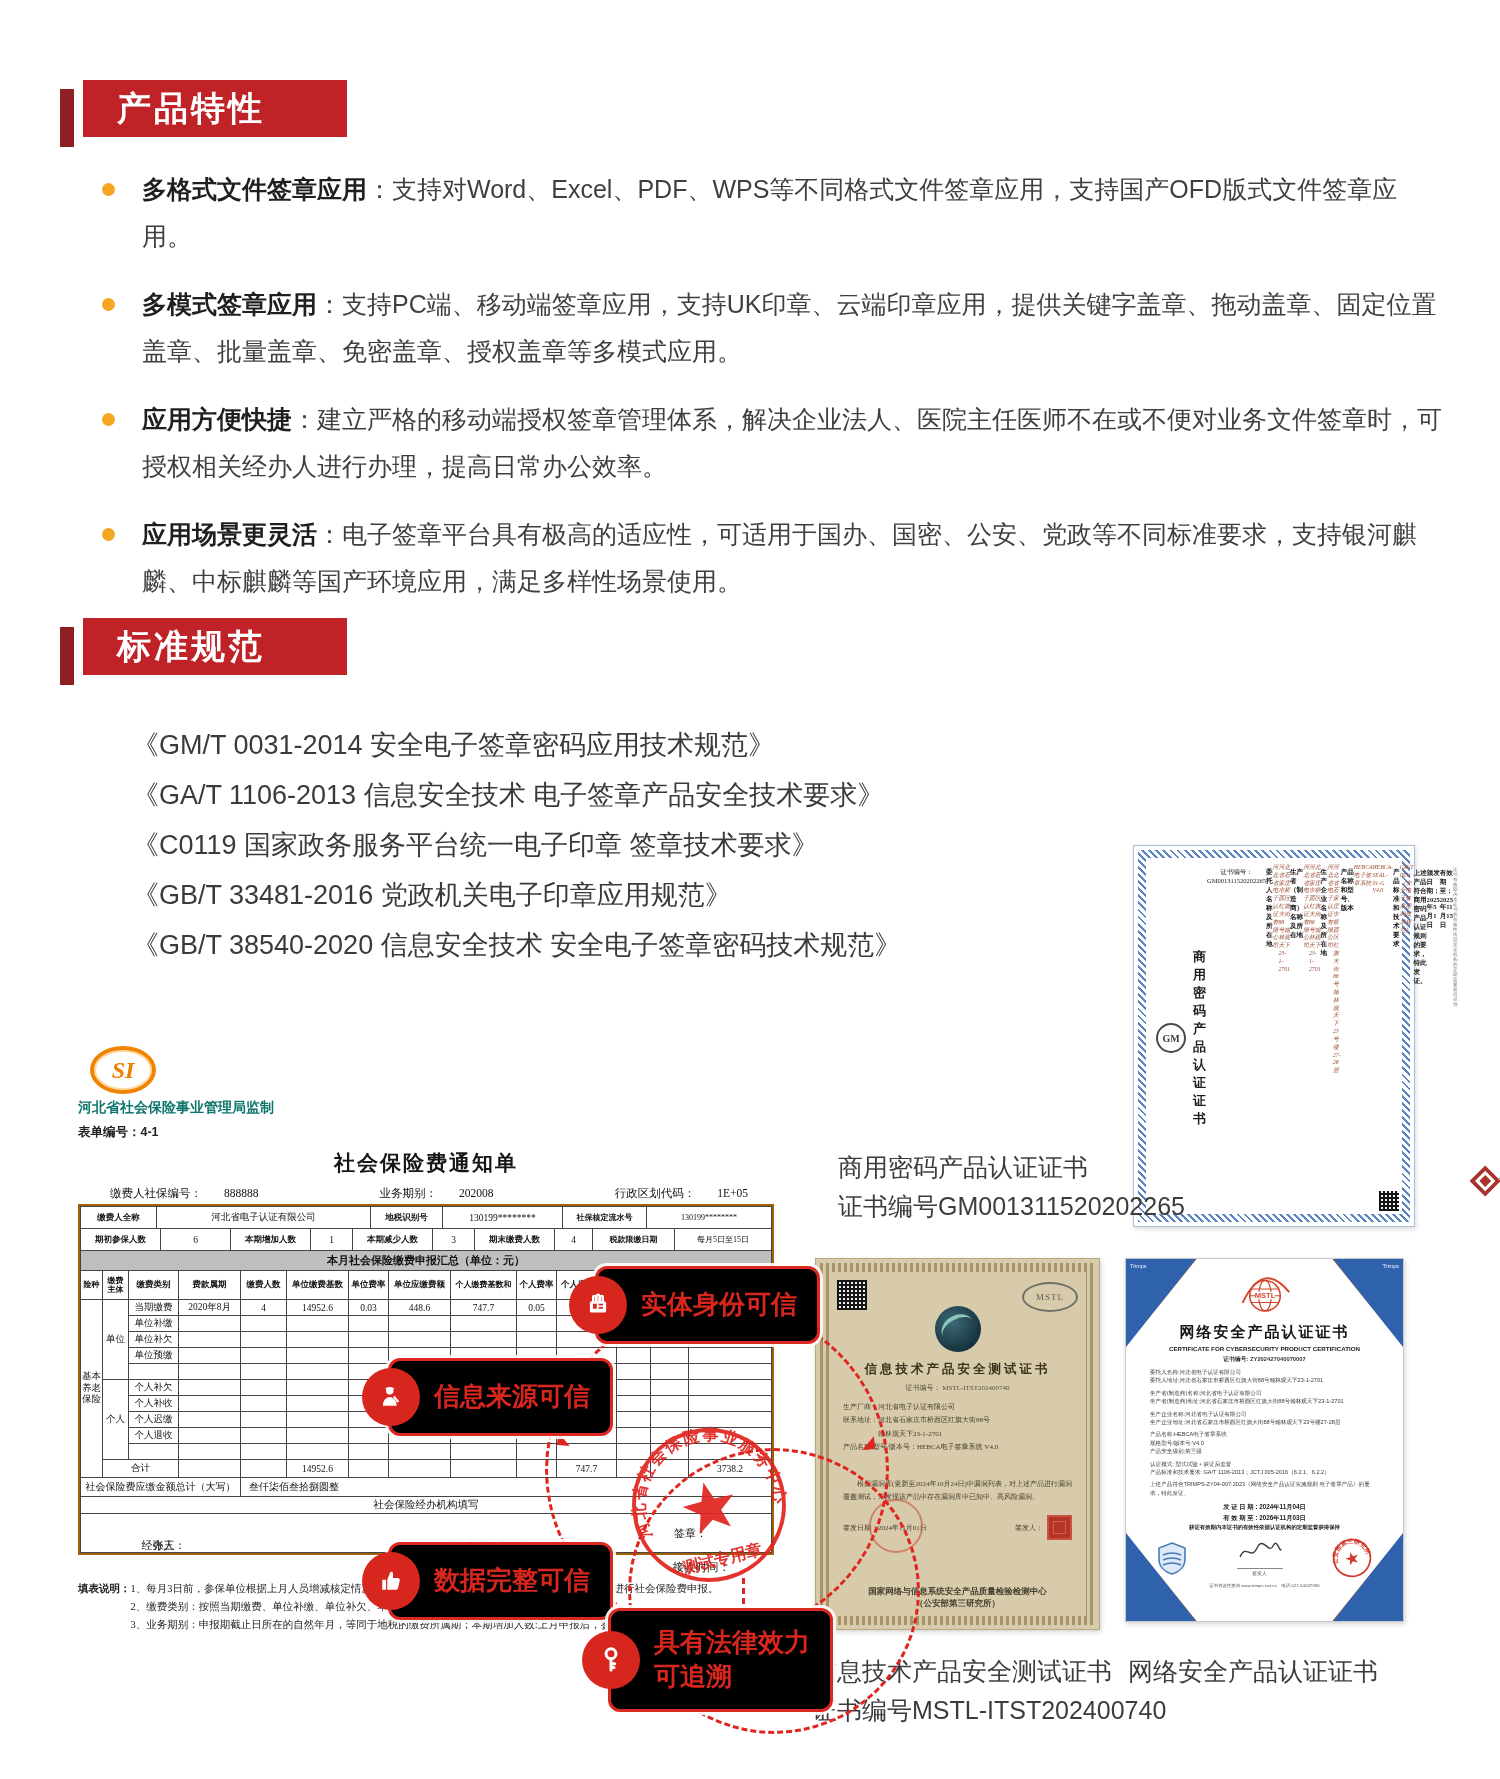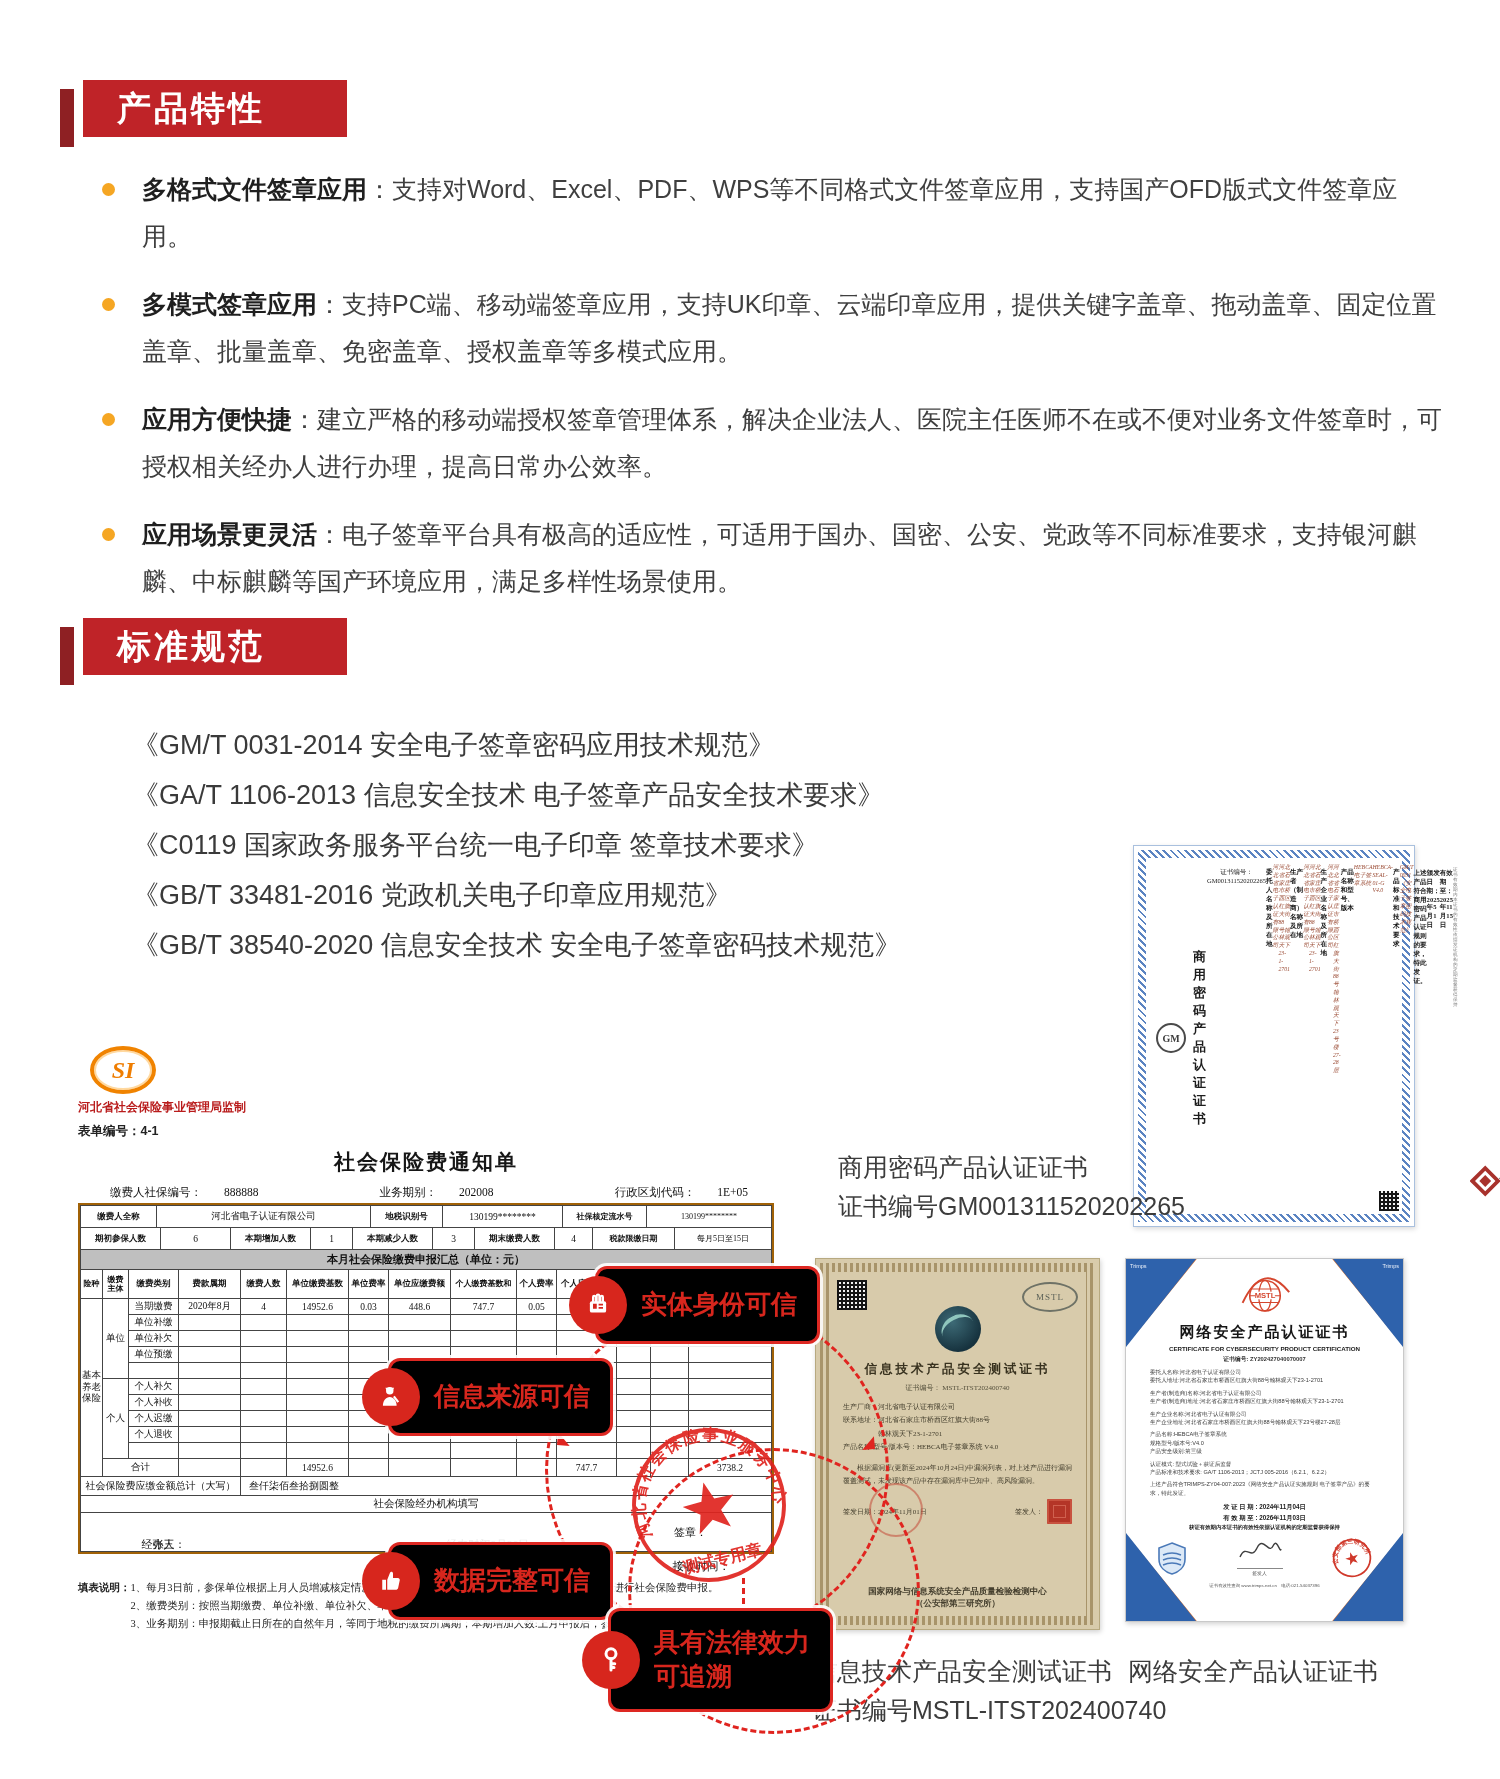--- a/index.html
+++ b/index.html
@@ -15,21 +15,21 @@
   .feat-item{display:flex;margin-bottom:21px;font-size:25px;line-height:47px;color:#3f3f3f;}
   .feat-dot{width:13px;height:13px;border-radius:50%;background:#f5a623;margin:17px 27px 0 6px;flex:none;}
   .feat-text b{color:#1f1f1f;}
   
   .stds{position:absolute;left:132px;top:720px;font-size:27px;line-height:50px;color:#3a3a3a;}
   
   .form-wrap{position:absolute;left:78px;top:1046px;width:696px;font-family:"Liberation Serif",serif;color:#111;}
   .si-logo{width:58px;height:40px;border-radius:50%;border:4px solid #f08300;display:flex;align-items:center;
            justify-content:center;margin-left:12px;box-shadow:inset 0 0 0 2px #ffd9a0;}
   .si-txt{font-style:italic;font-weight:bold;font-size:24px;color:#ef7d00;font-family:"Liberation Serif",serif;}
-  .form-auth{font-family:"Liberation Sans",sans-serif;font-weight:bold;font-size:12px;margin-top:5px;color:#b91c1c;}
+  .form-auth{font-family:"Liberation Sans",sans-serif;font-weight:bold;font-size:14px;margin-top:5px;color:#0f766e;}
   .form-no{font-family:"Liberation Sans",sans-serif;font-weight:bold;font-size:12.5px;margin-top:7px;color:#222;}
   .form-title{font-family:"Liberation Sans",sans-serif;text-align:center;font-weight:bold;font-size:21px;
               letter-spacing:2px;margin-top:8px;color:#161616;}
   .info-row{display:flex;justify-content:space-between;font-size:11.5px;margin:9px 26px 3px 32px;}
   .info-row .iv{margin-left:22px;}
   .fwrapper{border:2px solid #a16207;padding:0;}
   table.ftab{border-collapse:collapse;width:100%;table-layout:fixed;}
   .ftab td{border:1px solid #444;font-size:9.5px;text-align:center;padding:0 2px;height:15px;
            overflow:hidden;white-space:nowrap;}
   .ftab .hd{font-size:8.5px;font-weight:bold;}
@@ -91,21 +91,21 @@
   .ms-qr{position:absolute;left:8px;top:8px;width:30px;height:30px;}
   .ms-oval{position:absolute;right:8px;top:10px;width:52px;height:26px;border:2px solid #6e7266;border-radius:50%;
            display:flex;align-items:center;justify-content:center;font-size:9px;letter-spacing:1px;color:#5c6157;}
   .ms-globe{width:46px;height:46px;border-radius:50%;margin:30px auto 0;
             background:radial-gradient(circle at 38% 35%,#3d6a76,#16323e 72%);position:relative;flex:none;}
   .ms-globe::after{content:"";position:absolute;left:6px;right:6px;top:9px;bottom:9px;border-radius:50%;
             border-top:4px solid #8fc6bd;transform:rotate(-28deg);}
   .ms-title{font-weight:bold;font-size:12.5px;letter-spacing:3px;text-align:center;margin-top:9px;color:#38321f;}
   .ms-certno{font-size:7px;text-align:center;margin-top:5px;color:#55503c;}
   .ms-fields{font-size:7px;line-height:1.9;margin-top:8px;}
-  .ms-body{font-size:7px;line-height:1.8;text-indent:2em;margin-top:8px;text-align:justify;}
+  .ms-body{font-size:7px;line-height:1.8;text-indent:2em;margin-top:24px;text-align:justify;}
   .ms-daterow{display:flex;align-items:center;justify-content:space-between;margin-top:12px;font-size:7px;position:relative;}
   .ms-ring{position:absolute;left:26px;top:-16px;width:50px;height:50px;border:2px solid rgba(196,74,56,.55);
            border-radius:50%;}
   .ms-sq{width:25px;height:25px;background:#b43527;border-radius:2px;margin-left:4px;
          box-shadow:inset 0 0 0 2px #c8523f, inset 0 0 0 6px #b43527, inset 0 0 0 7px #d0604f;}
   .ms-org{margin-top:auto;text-align:center;font-weight:bold;font-size:8.5px;line-height:1.5;margin-bottom:2px;}
   
   .cert-cyber{position:absolute;left:1125px;top:1258px;width:277px;height:362px;background:#fff;
               border:1px solid #c9c9c9;overflow:hidden;box-shadow:1px 2px 5px rgba(0,0,0,.18);
               font-family:"Liberation Sans",sans-serif;}

